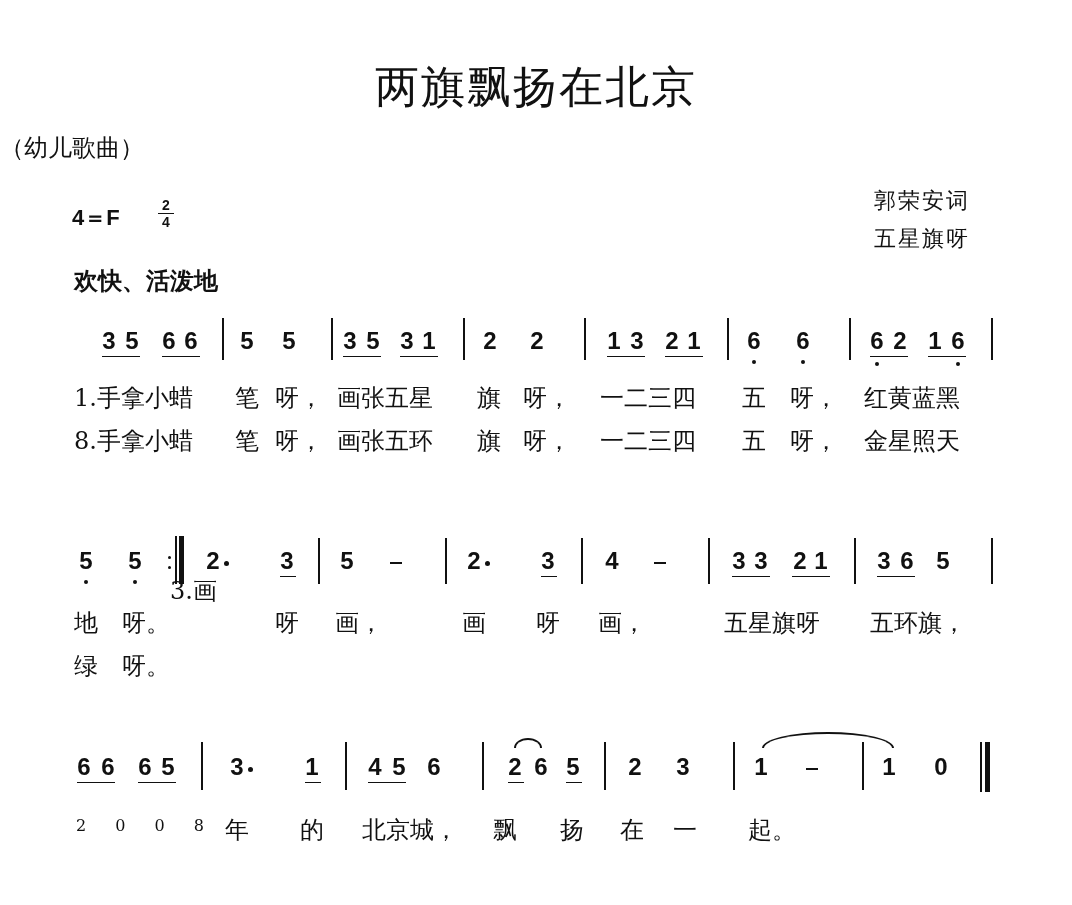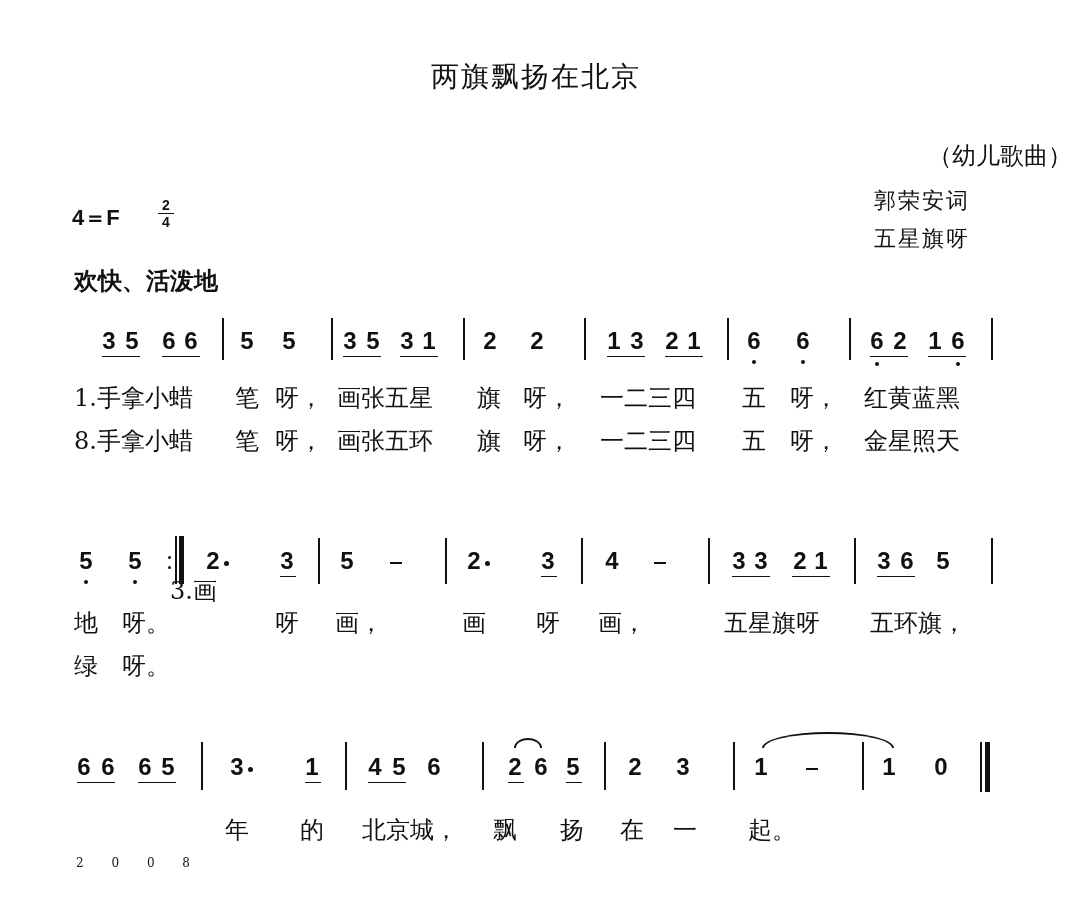--- a/index.html
+++ b/index.html
@@ -1,22 +1,22 @@
 <!DOCTYPE html>
 <html><head>
 <meta charset="utf-8">
 <style>
   html, body { margin: 0; padding: 0; background: #ffffff; }
   body { width: 1072px; height: 905px; position: relative; overflow: hidden; color: #111; }
   .serif { font-family: "DejaVu Serif", "Liberation Serif", serif; }
   .sans { font-family: "Liberation Sans", "DejaVu Sans", sans-serif; }
   .abs { position: absolute; white-space: nowrap; }
 
-  .title { left: 0; width: 1072px; top: 58px; text-align: center; font-size: 28px; letter-spacing: 2px; font-weight: normal; }
-  .subtitle { left: 0; width: 1072px; top: 140px; text-align: right; font-size: 24px; }
+  .title { left: 0; width: 1072px; top: 58px; text-align: center; font-size: 44px; letter-spacing: 2px; font-weight: normal; }
+  .subtitle { left: 0; width: 1072px; top: 132px; text-align: left; font-size: 24px; }
   .key { left: 72px; top: 203px; font-size: 22px; font-weight: bold; }
   .timesig { left: 158px; top: 198px; width: 16px; text-align: center; font-size: 14px; font-weight: bold; line-height: 14px; }
   .timesig .line { display: block; border-top: 1px solid #111; margin: 1px 0; }
   .credit { left: 874px; font-size: 22px; letter-spacing: 2px; }
   .tempo { left: 74px; top: 265px; font-size: 24px; font-weight: bold; }
 
   .note { font-size: 24px; font-weight: bold; position: absolute; top: 0; width: 18px; text-align: center; line-height: 30px; }
   .uline { position: absolute; height: 0; border-top: 1.5px solid #111; }
   .ldot { position: absolute; width: 4px; height: 4px; border-radius: 50%; background: #111; }
   .bar { position: absolute; width: 2px; background: #111; }
@@ -221,21 +221,21 @@
   <div class="bar" style="left:862px;top:-10px;height:48px"></div>
 
   <span class="note" style="left:880px">1</span>
   <span class="note" style="left:932px">0</span>
 
   <div class="bar" style="left:980px;top:-10px;height:50px;width:2px"></div>
   <div class="bar" style="left:985px;top:-10px;height:50px;width:5px"></div>
 </div>
 
 <div class="serif">
-  <span class="lyric" style="left:76px;top:856px;font-size:12px;letter-spacing:12px">2 0 0 8</span>
+  <span class="lyric" style="left:76px;top:816px;font-size:16px;letter-spacing:12px">2 0 0 8</span>
   <span class="lyric" style="left:225px;top:814px">年</span>
   <span class="lyric" style="left:300px;top:814px">的</span>
   <span class="lyric" style="left:362px;top:814px">北京城，</span>
   <span class="lyric" style="left:493px;top:814px">飘</span>
   <span class="lyric" style="left:560px;top:814px">扬</span>
   <span class="lyric" style="left:620px;top:814px">在</span>
   <span class="lyric" style="left:673px;top:814px">一</span>
   <span class="lyric" style="left:748px;top:814px">起。</span>
 </div>
 

